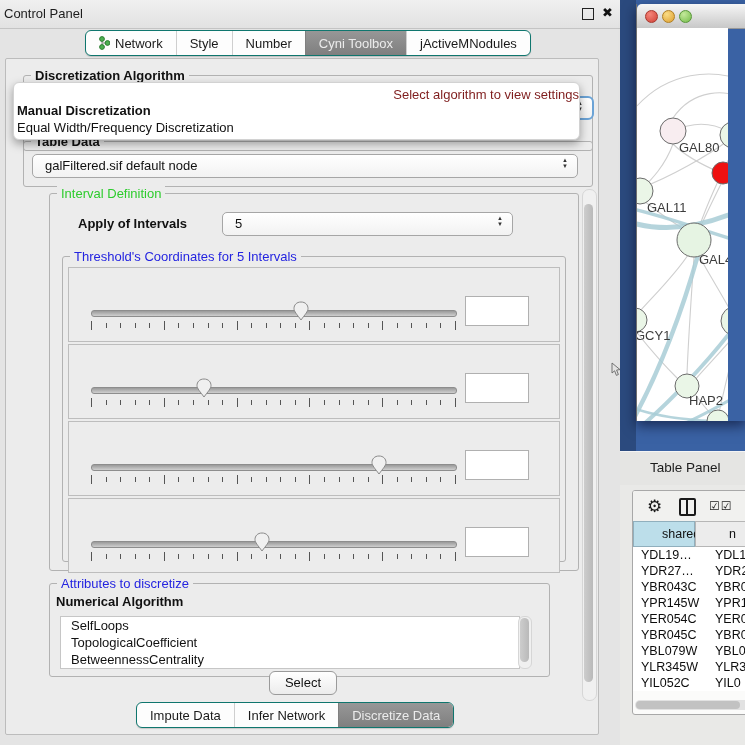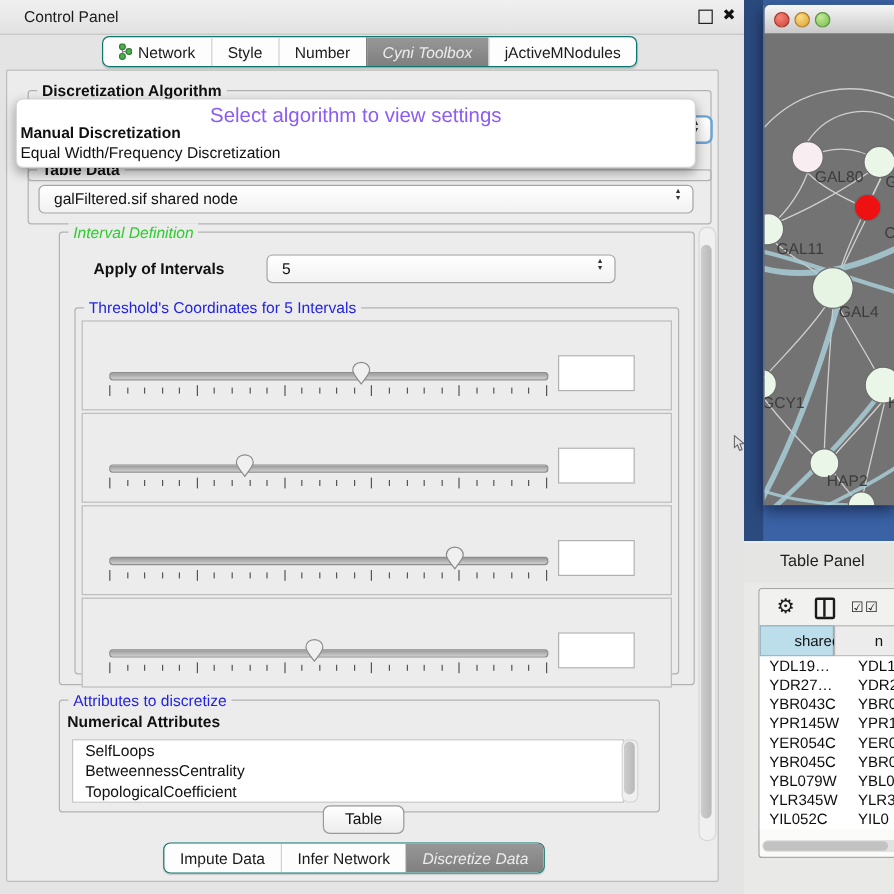--- a/index.html
+++ b/index.html
@@ -5,51 +5,51 @@
   html,body{margin:0;padding:0;}
   body{width:745px;height:745px;overflow:hidden;font-family:"Liberation Sans","DejaVu Sans",sans-serif;
        -webkit-font-smoothing:antialiased;}
   #root{position:relative;width:745px;height:745px;background:#3a62a4;}
   .abs{position:absolute;}
 
   
   #control-panel{left:0;top:0;width:620px;height:745px;background:#e4e4e4;}
   #cp-titlebar{left:0;top:0;width:620px;height:28px;background:linear-gradient(#f0f0f0,#e2e2e2);
                border-bottom:1px solid #c4c4c4;}
-  #cp-title{left:20px;top:6px;font-size:13px;color:#1c1c1c;text-align:center;}
+  #cp-title{left:4px;top:6px;font-size:13px;color:#1c1c1c;text-align:center;}
   #float-icon{left:582px;top:8px;width:10px;height:10px;border:1.6px solid #222;background:transparent;}
   #close-icon{left:602px;top:5px;font-size:13px;font-weight:bold;color:#111;}
 
   .seg{display:flex;border:1px solid #0f766e;border-radius:6px;overflow:hidden;background:#fdfdfd;
        box-shadow:0 1px 1px rgba(0,0,0,.15);}
   .seg .tab{display:flex;align-items:center;gap:5px;padding:0 13px;height:24px;font-size:13px;color:#1a1a1a;
             border-left:1px solid #cfcfcf;white-space:nowrap;}
   .seg .tab:first-child{border-left:none;}
-  .seg .tab.sel{background:linear-gradient(#979797,#7f7f7f);color:#ececec;border-left-color:#7f7f7f;font-style:italic;}
+  .seg .tab.sel{background:linear-gradient(#979797,#7f7f7f);color:#ececec;border-left-color:#7f7f7f;}
   #top-tabs{left:85px;top:30px;}
   #bottom-tabs{left:136px;top:702px;}
 
   #main-panel{left:5px;top:58px;width:592px;height:675px;background:#ececec;border:1px solid #bcbcbc;
               border-radius:2px;}
 
   .group{position:absolute;border:1px solid #b2b2b2;border-radius:3px;}
   .group-label{position:absolute;top:-8px;left:7px;background:#ececec;padding:0 4px;font-size:13px;}
   .glabel-black{color:#111;font-weight:bold;}
-  .glabel-green{color:var(--green-title,#2ecc2e);font-style:italic;}
+  .glabel-green{color:var(--green-title,#2ecc2e);}
   .glabel-blue{color:var(--blue-title,#2424e0);}
 
   .combo{position:absolute;background:linear-gradient(#ffffff,#f2f2f2);border:1px solid #a6a6a6;
          border-radius:5px;font-size:13px;color:#111;line-height:22px;padding-left:12px;}
   .stepper{position:absolute;right:9px;top:2px;display:flex;flex-direction:column;align-items:center;
            font-size:6px;color:#333;line-height:6px;}
 
   
   #algo-popup{left:13px;top:82px;width:565px;height:56px;background:#ffffff;border:1px solid #d2d2d2;
               border-radius:6px;box-shadow:0 4px 10px rgba(0,0,0,.35);z-index:30;}
-  #algo-hint{position:absolute;left:0;right:0;top:4px;text-align:center;font-size:17px;color:#8b5cf6;}
+  #algo-hint{position:absolute;left:0;right:0;top:4px;text-align:right;font-size:13px;color:#7f1d1d;}
   .algo-opt{position:absolute;left:3px;font-size:13px;color:#111;white-space:nowrap;}
 
   
   .vtrack{background:#f0f0f0;border:1px solid #d6d6d6;border-radius:7px;}
   .vthumb{position:absolute;left:1px;width:9px;background:linear-gradient(90deg,#cdcdcd,#b9b9b9);border-radius:6px;}
 
   
   .tblock{position:relative;width:490px;height:73px;border:1px solid #bdbdbd;background:#ececec;margin-bottom:2px;}
   .tblock .ttitle{position:absolute;left:8px;top:6px;font-size:13px;font-weight:bold;color:#111;}
   .track{position:absolute;left:22px;top:42px;width:364px;height:5px;border-radius:3px;
@@ -69,21 +69,21 @@
   #apply-btn{left:263px;top:612px;width:66px;height:22px;background:linear-gradient(#ffffff,#ececec);
              border:1px solid #9a9a9a;border-radius:6px;font-size:13px;color:#111;text-align:center;line-height:21px;}
 
   
   #right-strip{left:620px;top:0;width:16px;height:451px;background:#2b4a7e;}
   #net-window{left:636px;top:4px;width:109px;height:417px;box-shadow:0 5px 12px rgba(0,0,25,.55);
               border-left:1px solid #6f6f6f;}
   #net-titlebar{left:0;top:0;width:109px;height:24px;background:linear-gradient(#f6f6f6,#c8c8c8);
                 border-bottom:1px solid #979797;border-radius:5px 0 0 0;}
   .light{position:absolute;top:5.5px;width:13px;height:13px;border-radius:50%;}
-  #net-canvas{left:0;top:24px;width:109px;height:393px;background:#737373;overflow:hidden;}
+  #net-canvas{left:0;top:24px;width:91px;height:393px;background:#ffffff;overflow:hidden;}
 
   #table-panel-header{left:620px;top:451px;width:125px;height:33px;background:#e5e5e3;
                       border-bottom:1px solid #c6c6c6;border-top:1px solid #f4f4f4;}
   #table-panel-title{left:30px;top:8px;font-size:13.5px;color:#1c1c1c;}
   #table-panel-body{left:620px;top:485px;width:125px;height:260px;background:#e9e9e7;}
   #table-container{left:12px;top:5px;width:120px;height:223px;background:#fbfbfa;border:1px solid #a8a8a8;
                    border-radius:3px;overflow:hidden;}
   #tp-toolbar{left:0;top:0;width:120px;height:30px;background:#f1f1ef;}
   #gear-icon{left:14px;top:5px;font-size:17px;color:#1a1a1a;}
   #columns-icon{left:46px;top:7px;width:13px;height:14px;border:2px solid #1a1a1a;border-radius:2px;}
@@ -148,21 +148,21 @@
           <span class="stepper">
               <span>▲</span>
               <span>▼</span>
             </span>
         </div>
       </div>
 
       <div class="group" style="left:17px;top:82px;width:568px;height:44px;">
         <span class="group-label glabel-black">Table Data</span>
         <div class="combo" style="left:8px;top:12px;width:546px;height:24px;box-sizing:border-box;">
-          <span>galFiltered.sif shared node</span>
+          <span>galFiltered.sif default node</span>
           <span class="stepper">
               <span>▲</span>
               <span>▼</span>
             </span>
         </div>
       </div>
 
       <div class="abs vtrack" style="left:576px;top:130px;width:13px;height:510px;">
         <div class="vthumb" style="top:14px;height:478px;"></div>
       </div>
@@ -357,32 +357,32 @@
                 <span class="ticklabel" style="left:313.2px;"></span>
                 <span class="ticklabel" style="left:386.0px;"></span>
                 <div class="vbox"></div>
               </div>
             </div>
         </div>
       </div>
 
       <div class="group" style="left:43px;top:524px;width:499px;height:92px;">
         <span class="group-label glabel-blue">Attributes to discretize</span>
-        <span class="abs" style="left:6px;top:10px;font-size:13px;font-weight:bold;color:#111;">Numerical Attributes</span>
+        <span class="abs" style="left:6px;top:10px;font-size:13px;font-weight:bold;color:#111;">Numerical Algorithm</span>
         <div id="attr-list" class="abs">
             <div class="li">SelfLoops</div>
+            <div class="li">TopologicalCoefficient</div>
             <div class="li">BetweennessCentrality</div>
-            <div class="li">TopologicalCoefficient</div>
           </div>
         <div class="abs vtrack" style="left:468px;top:32px;width:12px;height:51px;border-radius:6px;">
           <div class="vthumb" style="top:1px;height:44px;"></div>
         </div>
       </div>
 
-      <div id="apply-btn" class="abs">Table</div>
+      <div id="apply-btn" class="abs">Select</div>
     </div>
 
     <div id="bottom-tabs" class="abs seg">
         <div class="tab">
           <span>Impute Data</span>
         </div>
         <div class="tab">
           <span>Infer Network</span>
         </div>
         <div class="tab sel">

